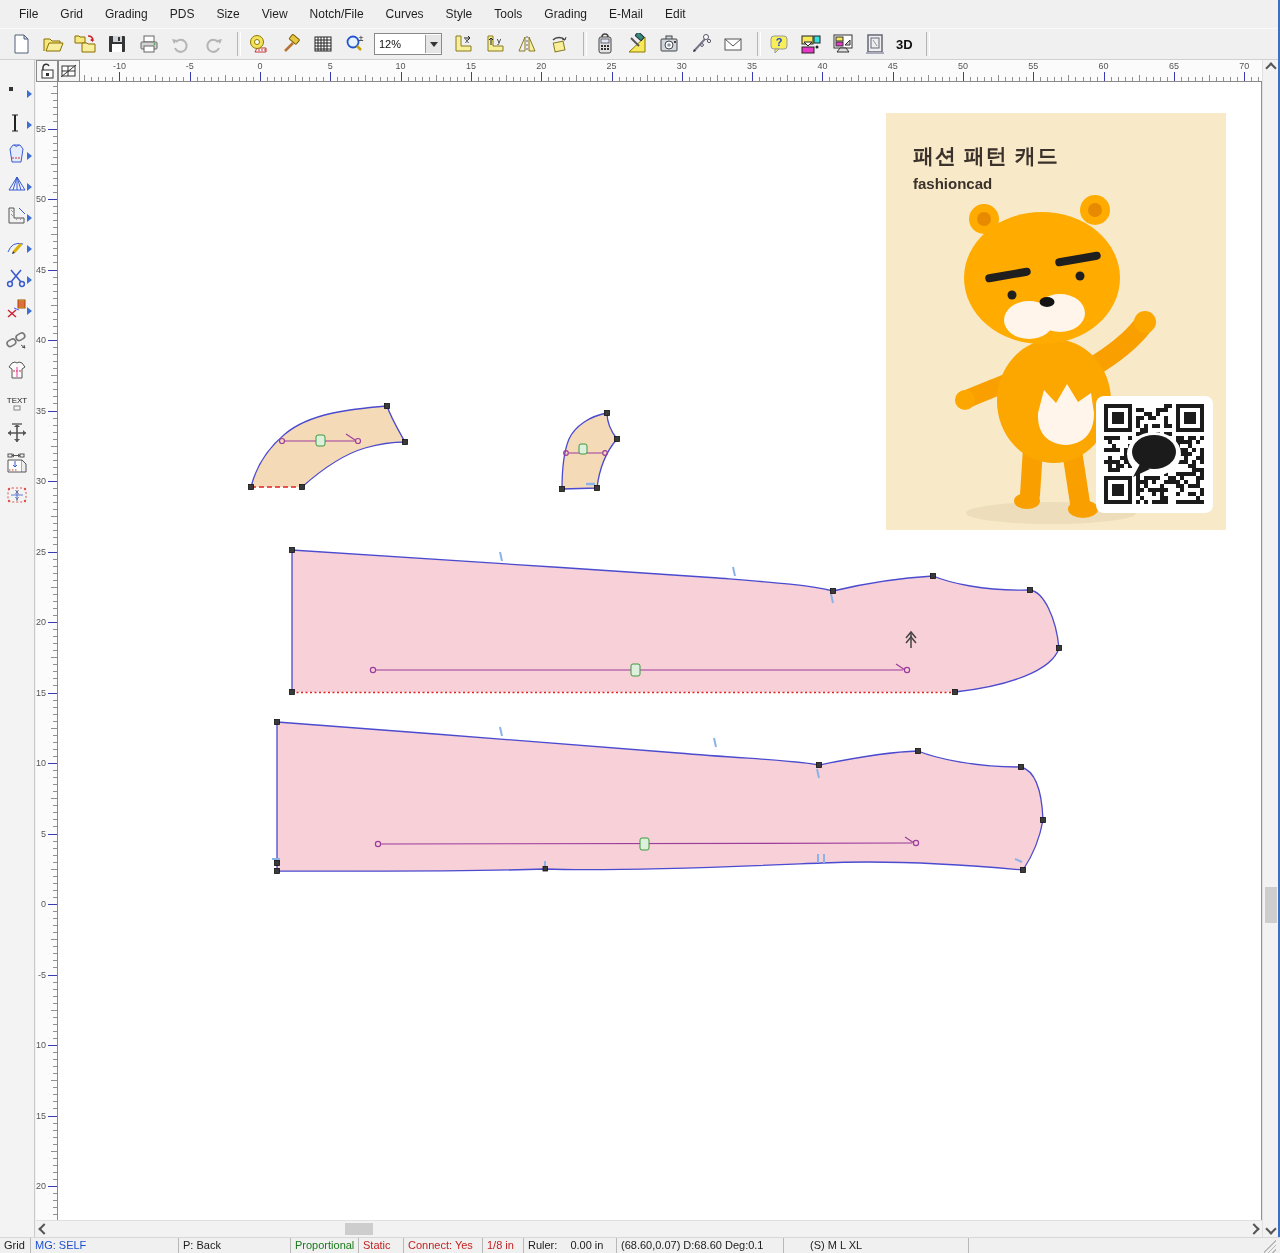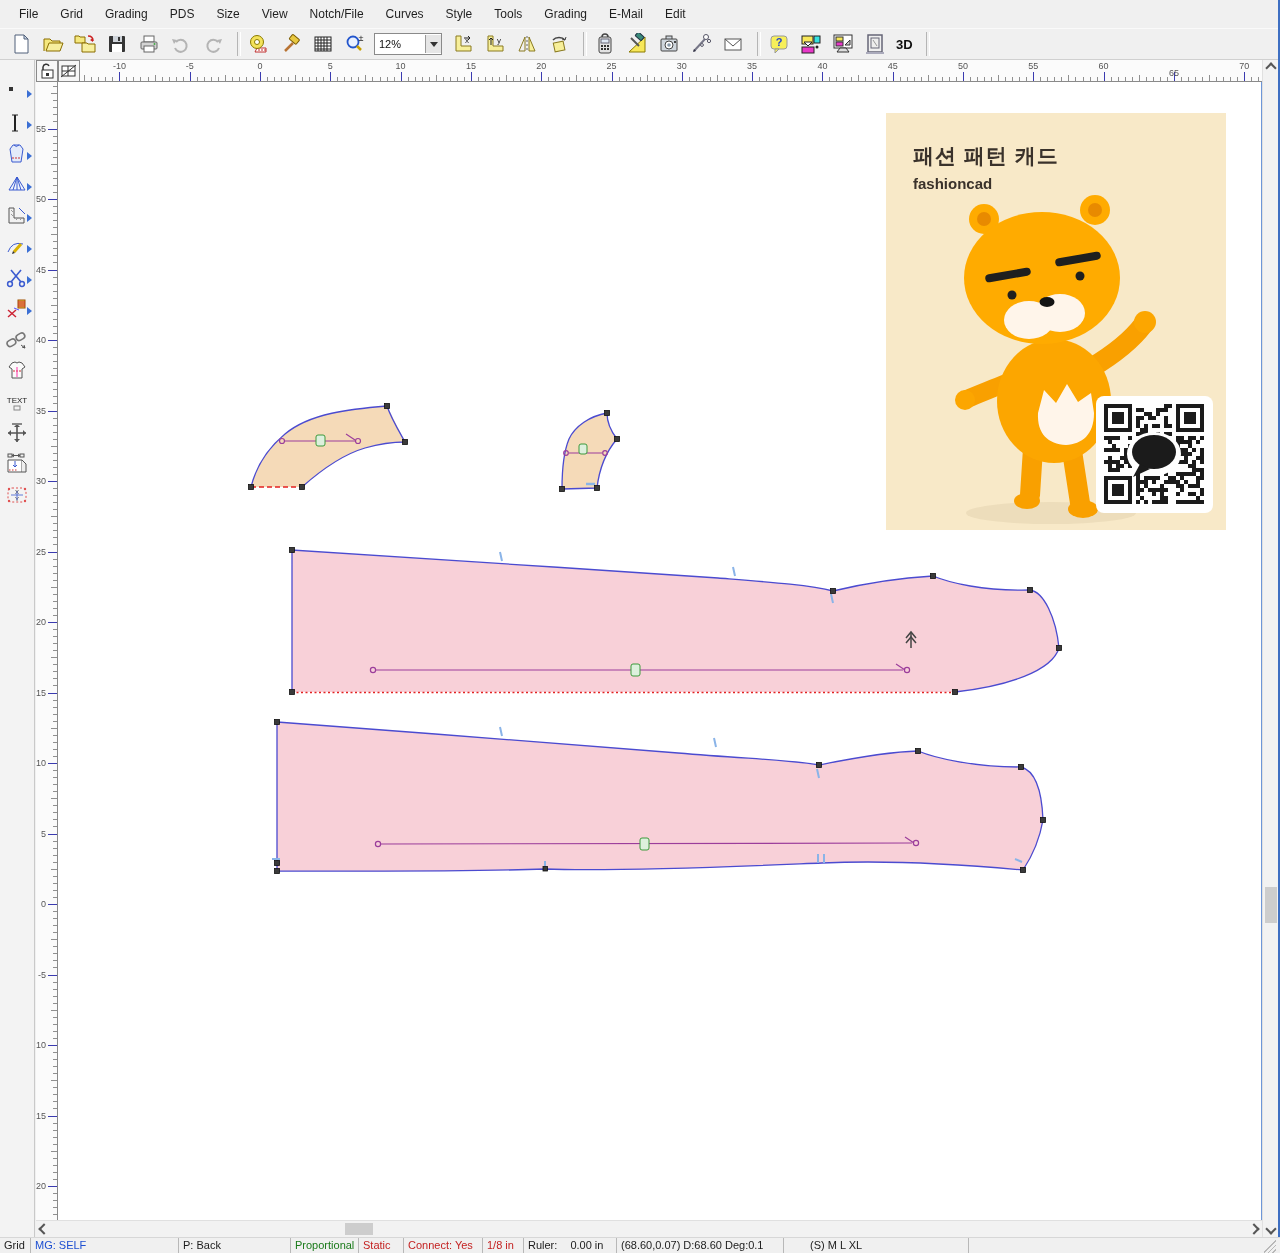--- a/index.html
+++ b/index.html
@@ -570,21 +570,21 @@
       <div class="tick-v" style="left: 1030.63px; height: 4px;"></div>
       <div class="tick-v" style="left: 1037.66px; height: 4px;"></div>
       <div class="tick-v" style="left: 1044.69px; height: 4px;"></div>
       <div class="tick-v" style="left: 1051.72px; height: 4px;"></div>
       <div class="tick-v" style="left: 1058.75px; height: 6px;"></div>
       <div class="tick-v" style="left: 1065.78px; height: 4px;"></div>
       <div class="tick-v" style="left: 1072.81px; height: 4px;"></div>
       <div class="tick-v" style="left: 1079.84px; height: 4px;"></div>
       <div class="tick-v" style="left: 1086.87px; height: 4px;"></div>
       <div class="tick-v tick-major" style="left: 1093.9px; height: 9px;"></div>
-      <div class="rlabel" style="left: 1093.9px; top: 8px; transform: translateX(-50%);">65</div>
+      <div class="rlabel" style="left: 1093.9px; top: 1px; transform: translateX(-50%);">65</div>
       <div class="tick-v" style="left: 1100.93px; height: 4px;"></div>
       <div class="tick-v" style="left: 1107.96px; height: 4px;"></div>
       <div class="tick-v" style="left: 1114.99px; height: 4px;"></div>
       <div class="tick-v" style="left: 1122.02px; height: 4px;"></div>
       <div class="tick-v" style="left: 1129.05px; height: 6px;"></div>
       <div class="tick-v" style="left: 1136.08px; height: 4px;"></div>
       <div class="tick-v" style="left: 1143.11px; height: 4px;"></div>
       <div class="tick-v" style="left: 1150.14px; height: 4px;"></div>
       <div class="tick-v" style="left: 1157.17px; height: 4px;"></div>
       <div class="tick-v tick-major" style="left: 1164.2px; height: 9px;"></div>

